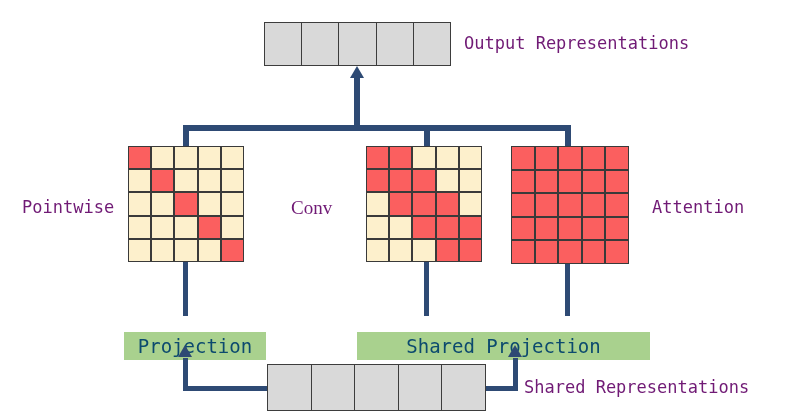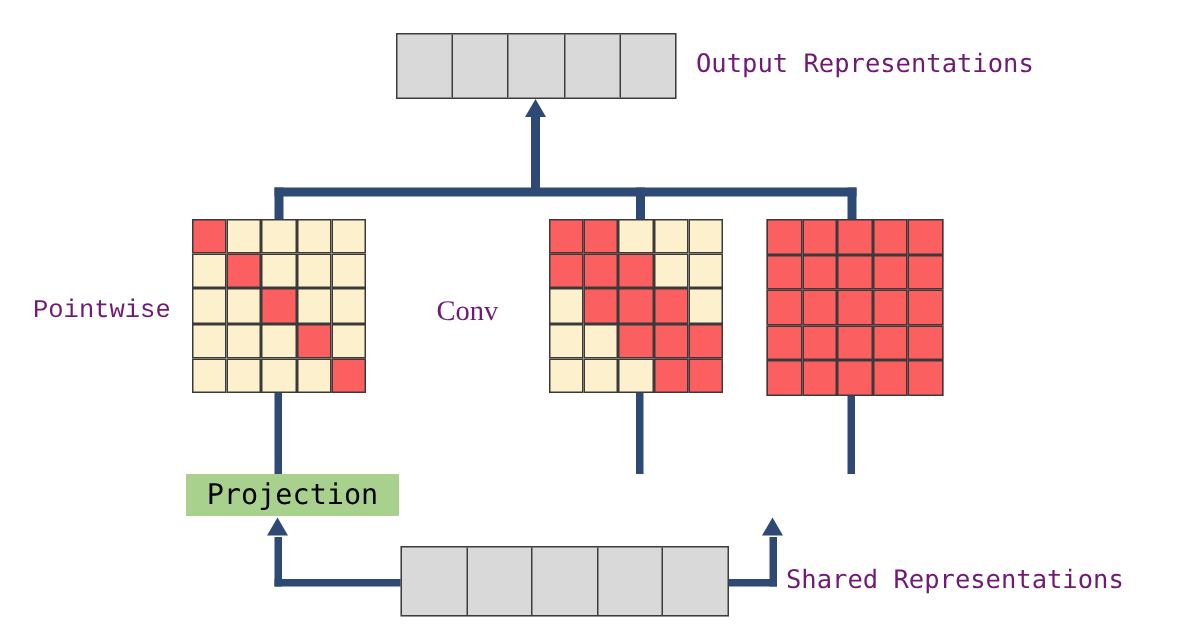--- a/index.html
+++ b/index.html
@@ -26,22 +26,22 @@
   
   .lbl{
     font-family:"DejaVu Sans Mono", monospace;
     font-size:17px;color:#701a75;white-space:nowrap;line-height:1;
   }
   .lbl-serif{font-family:"Liberation Serif", serif;font-size:19px;}
 
   
   .proj{
     background:#a9d18e;display:flex;align-items:center;justify-content:center;
-    font-family:"DejaVu Sans Mono", monospace;font-size:19px;color:#000000;
-    box-sizing:border-box;letter-spacing:0px;
+    font-family:"DejaVu Sans Mono", monospace;font-size:19px;color:#0c4a6e;
+    box-sizing:border-box;letter-spacing:0px;margin-top:16px;
   }
 
   
   .vline{background:#2e4a74;}
   .hline{background:#2e4a74;}
   .arrowup{
     width:0;height:0;border-left:7.5px solid transparent;border-right:7.5px solid transparent;
     border-bottom:12px solid #2e4a74;
   }
 </style>
@@ -146,31 +146,35 @@
       <div class="mcell m-red"></div>
       <div class="mcell m-red"></div>
       <div class="mcell m-red"></div>
       <div class="mcell m-red"></div>
       <div class="mcell m-red"></div>
       <div class="mcell m-red"></div>
       <div class="mcell m-red"></div>
       <div class="mcell m-red"></div>
     </div>
 
-  <div class="abs lbl" id="label-pointwise" style="left:22px;top:199px;font-family:Liberation Mono, monospace;">Pointwise</div>
+  <div class="abs lbl" id="label-pointwise" style="left:22px;top:199px;">Pointwise</div>
   <div class="abs lbl lbl-serif" id="label-conv" style="left:291px;top:198px;">Conv</div>
+  <div class="abs lbl" id="label-attention" style="left:652px;top:199px;">Attention</div>
 
   <div class="abs vline" style="left:183px;top:262px;width:5px;height:54px;"></div>
   <div class="abs vline" style="left:424px;top:262px;width:5px;height:54px;"></div>
   <div class="abs vline" style="left:565px;top:264px;width:5px;height:52px;"></div>
 
   <div class="abs proj" id="proj-1" style="left:124px;top:316px;width:142px;height:28px;">
     <span>Projection</span>
   </div>
 
+  <div class="abs proj" id="proj-2" style="left:357px;top:316px;width:293px;height:28px;">
+    <span>Shared Projection</span>
+  </div>
 
   <div class="abs hline" style="left:183px;top:386px;width:88px;height:5px;"></div>
   <div class="abs vline" style="left:183px;top:358px;width:5px;height:33px;"></div>
   <div class="abs arrowup" style="left:178px;top:345px;"></div>
 
   <div class="abs hline" style="left:452px;top:386px;width:66px;height:5px;"></div>
   <div class="abs vline" style="left:513px;top:358px;width:5px;height:33px;"></div>
   <div class="abs arrowup" style="left:508px;top:345px;"></div>
 
   <div class="abs seq" id="input-seq" style="left:267px;top:364px;width:219px;height:47px;">

